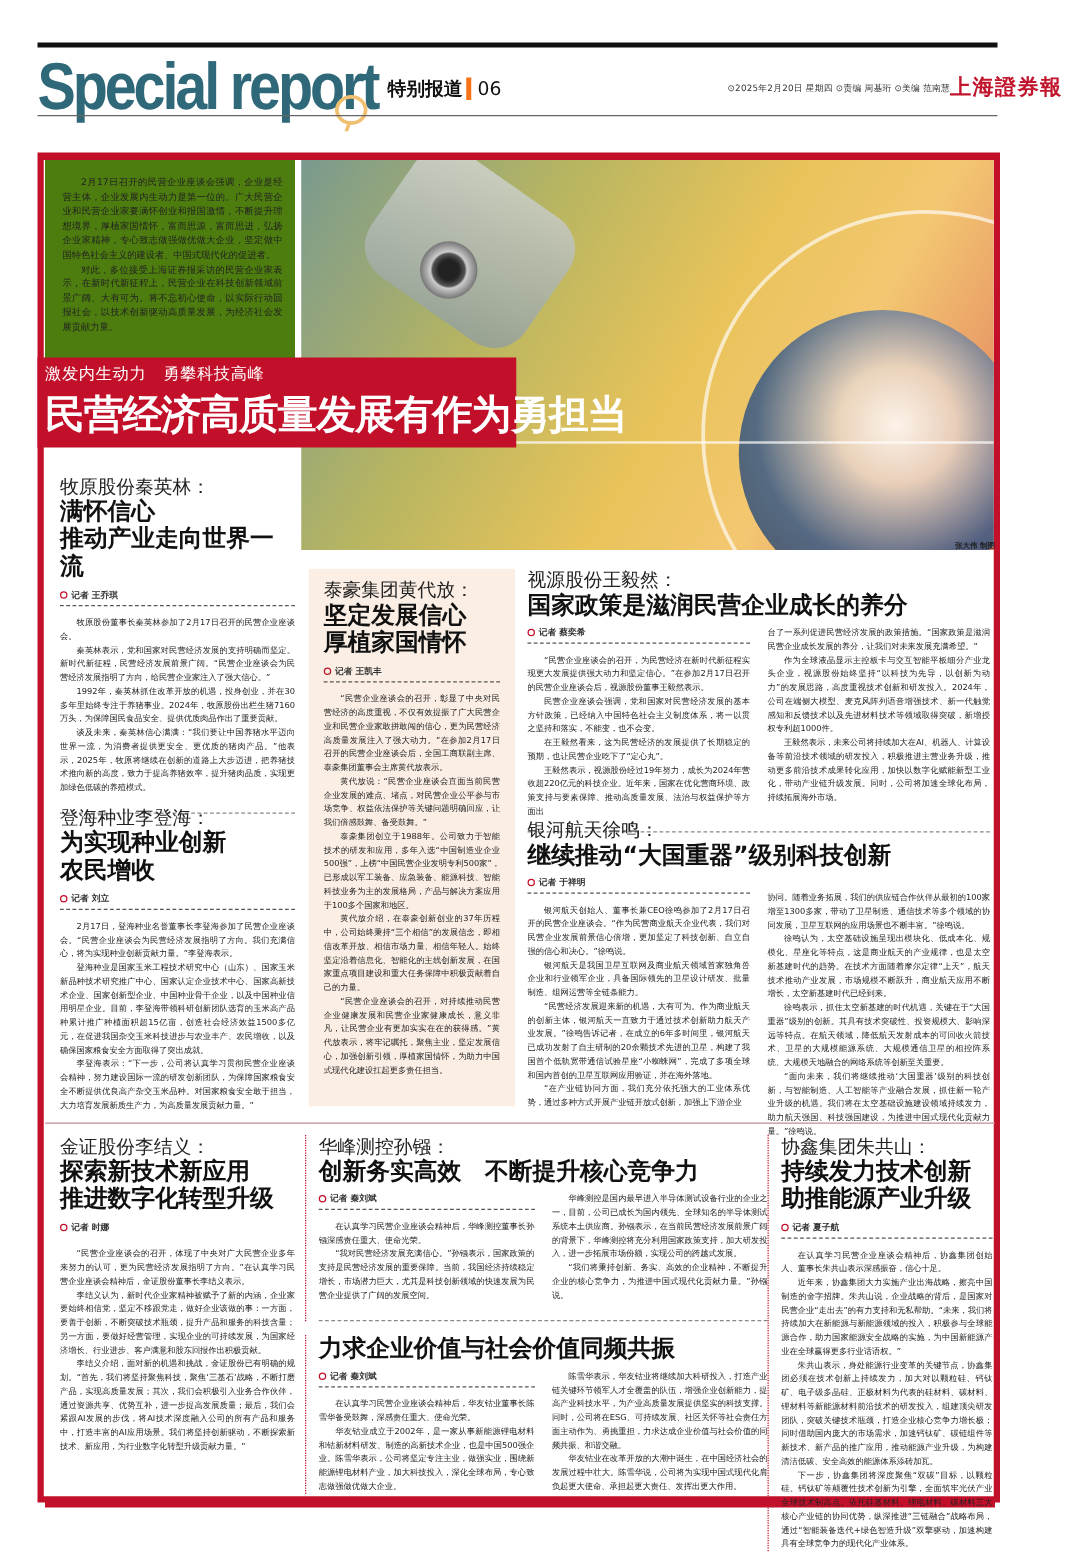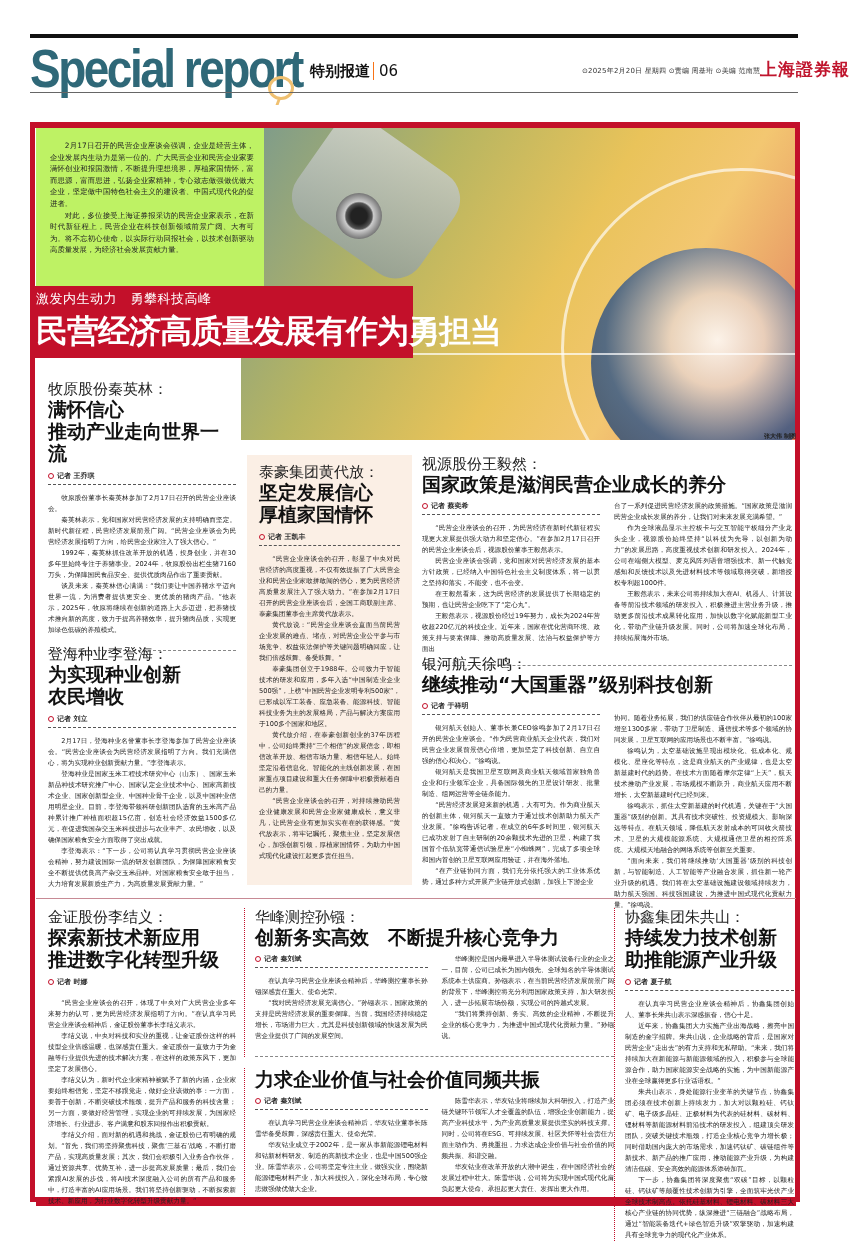--- a/index.html
+++ b/index.html
@@ -4,33 +4,33 @@
 <style>
 *{box-sizing:border-box;margin:0;padding:0}
 html,body{width:858px;height:1253px;background:#fff;overflow:hidden}
 body{position:relative;font-family:"DejaVu Sans","Liberation Sans",sans-serif;color:#1a1a1a}
 .abs{position:absolute}
 .topbar{left:30px;top:34px;width:768px;height:4px;background:#111}
 .brand{left:30px;top:42px;font-family:"Liberation Sans",sans-serif;font-weight:bold;font-size:46px;letter-spacing:-2.5px;color:#2f6878;line-height:1;transform:scaleY(1.15);transform-origin:top left}
 .bubble{left:268px;top:76px;width:26px;height:24px;border:3px solid #f0c070;border-radius:50%}
 .bubble:after{content:"";position:absolute;left:6px;top:18px;width:6px;height:8px;border-left:3px solid #f0c070;transform:skewX(-20deg)}
 .section{left:310px;top:62px;font-size:15px;font-weight:bold;color:#111}
-.section .pg{font-weight:normal;border-left:1px solid #f97316;padding-left:5px;margin-left:3px}
+.section .pg{font-weight:normal;border-left:4px solid #f97316;padding-left:5px;margin-left:3px}
 .rule{left:30px;top:92px;width:768px;height:1px;background:#666}
 .dateline{left:582px;top:66px;font-size:7px;color:#333;letter-spacing:.2px}
 .paper{left:760px;top:58px;font-family:"DejaVu Serif",serif;font-weight:bold;font-size:17px;color:#c0152d;letter-spacing:1px}
 .frame{left:30px;top:122px;width:770px;height:1080px;border:5px solid #c3102a;border-top-width:6px}
 .hero{left:241px;top:128px;width:554px;height:312px;background:linear-gradient(120deg,#7a9a8e 0%,#b7b561 30%,#e9c35a 55%,#f3c771 72%,#e0785e 100%);overflow:hidden}
 .hero .ring1{left:320px;top:40px;width:360px;height:360px;border-radius:50%;border:3px solid rgba(255,255,255,.65)}
 .hero .ring2{left:350px;top:120px;width:230px;height:230px;border-radius:50%;background:radial-gradient(circle at 55% 40%,#fff 0,#e9d7c8 25%,#3a5b86 60%,#2a3d5a 100%);opacity:.85}
 .hero .arm{left:60px;top:10px;width:150px;height:120px;border-radius:30px;background:linear-gradient(160deg,#d6d8d0,#8f9c98);transform:rotate(35deg);opacity:.85}
 .hero .cam{left:95px;top:65px;width:46px;height:46px;border-radius:50%;background:radial-gradient(circle,#222 25%,#555 40%,#ccc 45%,#777 70%)}
 .hero .hline{left:0;top:225px;width:554px;height:2px;background:rgba(255,255,255,.7)}
 .credit{left:798px;top:435px;font-size:6px;font-weight:bold;color:#222}
-.intro{left:36px;top:128px;width:228px;height:162px;background:#bef264}
+.intro{left:36px;top:128px;width:200px;height:162px;background:#4d7c0f}
 .intro p{font-size:7.4px;line-height:11.6px;text-indent:2em;text-align:justify;color:#222}
 .intro-wrap{padding:12px 10px 0 14px}
 .banner{left:30px;top:286px;width:383px;height:72px;background:#c3102a;color:#fff}
 .banner .kicker{position:absolute;left:6px;top:4px;font-size:13px;letter-spacing:.5px}
 .banner .headline{position:absolute;left:6px;top:24px;font-family:Liberation Sans, sans-serif;font-weight:bold;font-size:32px;letter-spacing:-1px;white-space:nowrap}
 .art .who{font-size:15px;color:#222;line-height:18px}
 .art .title{font-size:19px;font-weight:bold;color:#111;line-height:22px}
 .byline{font-size:7px;font-weight:bold;color:#333;border-bottom:1px dashed #555;padding-bottom:3px;margin-top:7px}
 .byline .dot{display:inline-block;width:6px;height:6px;border:1.5px solid #c3102a;border-radius:50%;margin-right:3px;vertical-align:-1px}
 .body p{font-size:6.6px;line-height:11px;text-indent:2em;text-align:justify;color:#222}
@@ -161,21 +161,20 @@
 <div class="abs" style="left:36px;top:898px;width:760px;border-top:1.5px solid #c78a95"></div>
 <div class="abs" style="left:36px;top:1200px;width:760px;height:6px;background:#c3102a"></div>
 
 <div class="abs art" style="left:48px;top:908px;width:188px">
   <div class="who">金证股份李结义：</div>
   <div class="title">探索新技术新应用</div>
   <div class="title">推进数字化转型升级</div>
   <div class="byline" style="border-bottom:none"><span class="dot"></span><span>记者 时娜</span></div>
   <div class="body">
     <p>“民营企业座谈会的召开，体现了中央对广大民营企业多年来努力的认可，更为民营经济发展指明了方向。”在认真学习民营企业座谈会精神后，金证股份董事长李结义表示。</p>
-    <p>李结义说，中央对科技和实业的重视，让金证股份这样的科技型企业倍感温暖，也深感责任重大。金证股份一直致力于为金融等行业提供先进的技术解决方案，在这样的政策东风下，更加坚定了发展信心。</p>
     <p>李结义认为，新时代企业家精神被赋予了新的内涵，企业家要始终相信党，坚定不移跟党走，做好企业该做的事：一方面，要善于创新，不断突破技术瓶颈，提升产品和服务的科技含量；另一方面，要做好经营管理，实现企业的可持续发展，为国家经济增长、行业进步、客户满意和股东回报作出积极贡献。</p>
     <p>李结义介绍，面对新的机遇和挑战，金证股份已有明确的规划。“首先，我们将坚持聚焦科技，聚焦‘三基石’战略，不断打磨产品，实现高质量发展；其次，我们会积极引入业务合作伙伴，通过资源共享、优势互补，进一步提高发展质量；最后，我们会紧跟AI发展的步伐，将AI技术深度融入公司的所有产品和服务中，打造丰富的AI应用场景。我们将坚持创新驱动，不断探索新技术、新应用，为行业数字化转型升级贡献力量。”</p>
   </div>
 </div>
 
 <div class="abs art vdot" style="left:244px;top:908px;width:370px;padding-left:10px">
   <div class="who">华峰测控孙镪：</div>
   <div class="title">创新务实高效　不断提升核心竞争力</div>
   <div class="cols" style="margin-top:6px">
     <div>

